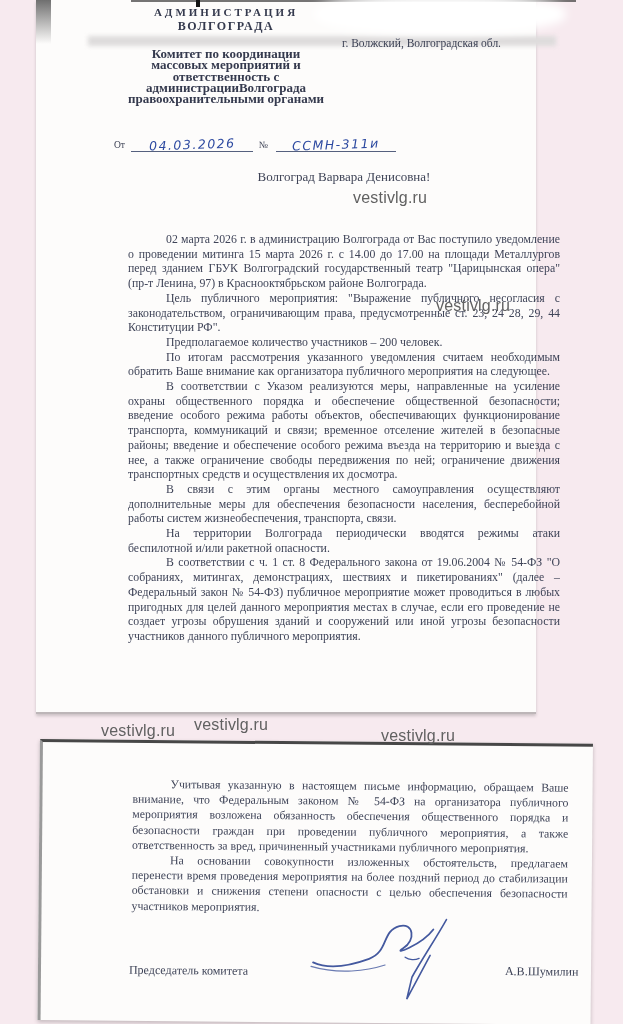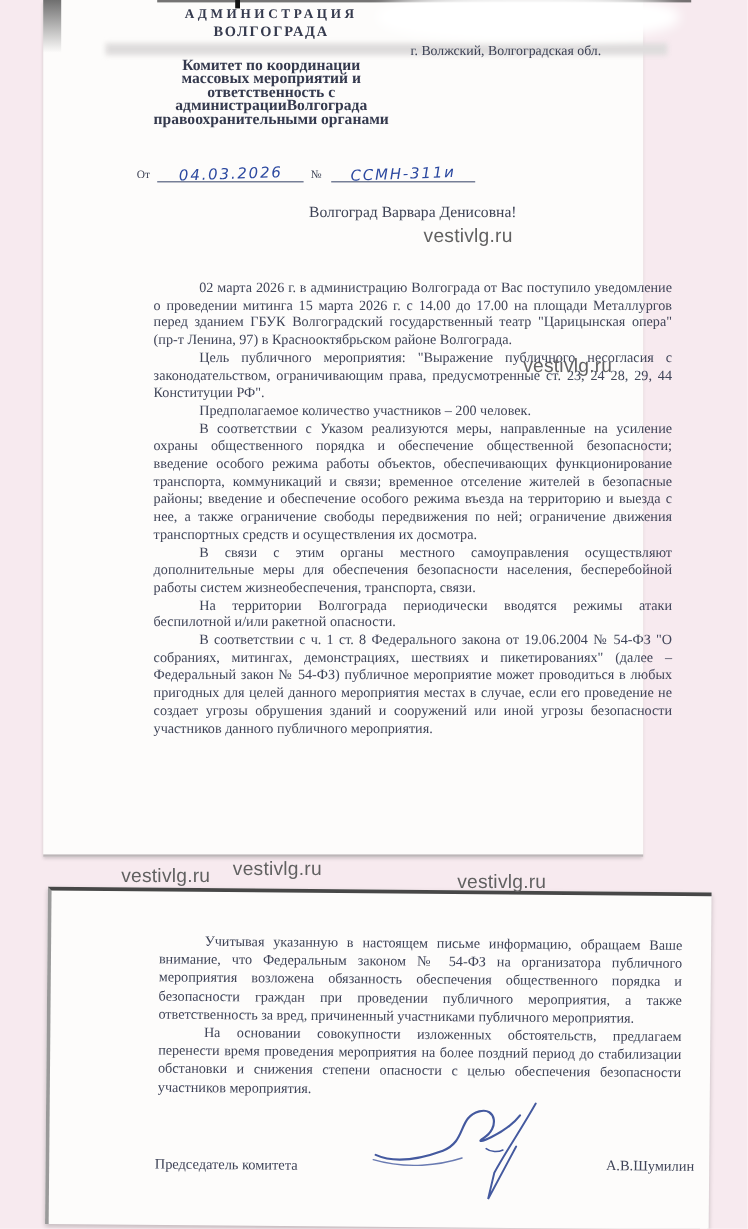--- a/index.html
+++ b/index.html
@@ -94,20 +94,21 @@
   <div class="ref-row">
     <span>От</span><span class="hw-line hw-date"><span class="hw">04.03.2026</span></span><span>№</span><span class="hw-line hw-num"><span class="hw">ССМН-311и</span></span>
   </div>
 
   <div class="salutation">Волгоград Варвара Денисовна!</div>
 
   <div class="bodytext body1">
     <p>02 марта 2026 г. в администрацию Волгограда от Вас поступило уведомление о проведении митинга 15 марта 2026 г. с 14.00 до 17.00 на площади Металлургов перед зданием ГБУК Волгоградский государственный театр "Царицынская опера" (пр-т Ленина, 97) в Краснооктябрьском районе Волгограда.</p>
     <p>Цель публичного мероприятия: "Выражение публичного несогласия с законодательством, ограничивающим права, предусмотренные ст. 23, 24 28, 29, 44 Конституции РФ".</p>
     <p>Предполагаемое количество участников – 200 человек.</p>
+    <p>По итогам рассмотрения указанного уведомления считаем необходимым обратить Ваше внимание как организатора публичного мероприятия на следующее.</p>
     <p>В соответствии с Указом реализуются меры, направленные на усиление охраны общественного порядка и обеспечение общественной безопасности; введение особого режима работы объектов, обеспечивающих функционирование транспорта, коммуникаций и связи; временное отселение жителей в безопасные районы; введение и обеспечение особого режима въезда на территорию и выезда с нее, а также ограничение свободы передвижения по ней; ограничение движения транспортных средств и осуществления их досмотра.</p>
     <p>В связи с этим органы местного самоуправления осуществляют дополнительные меры для обеспечения безопасности населения, бесперебойной работы систем жизнеобеспечения, транспорта, связи.</p>
     <p>На территории Волгограда периодически вводятся режимы атаки беспилотной и/или ракетной опасности.</p>
     <p>В соответствии с ч. 1 ст. 8 Федерального закона от 19.06.2004 № 54-ФЗ "О собраниях, митингах, демонстрациях, шествиях и пикетированиях" (далее – Федеральный закон № 54-ФЗ) публичное мероприятие может проводиться в любых пригодных для целей данного мероприятия местах в случае, если его проведение не создает угрозы обрушения зданий и сооружений или иной угрозы безопасности участников данного публичного мероприятия.</p>
   </div>
 </div>
 
 <div class="page page2">
   <div class="bodytext body2">
     <p>Учитывая указанную в настоящем письме информацию, обращаем Ваше внимание, что Федеральным законом № 54-ФЗ на организатора публичного мероприятия возложена обязанность обеспечения общественного порядка и безопасности граждан при проведении публичного мероприятия, а также ответственность за вред, причиненный участниками публичного мероприятия.</p>

